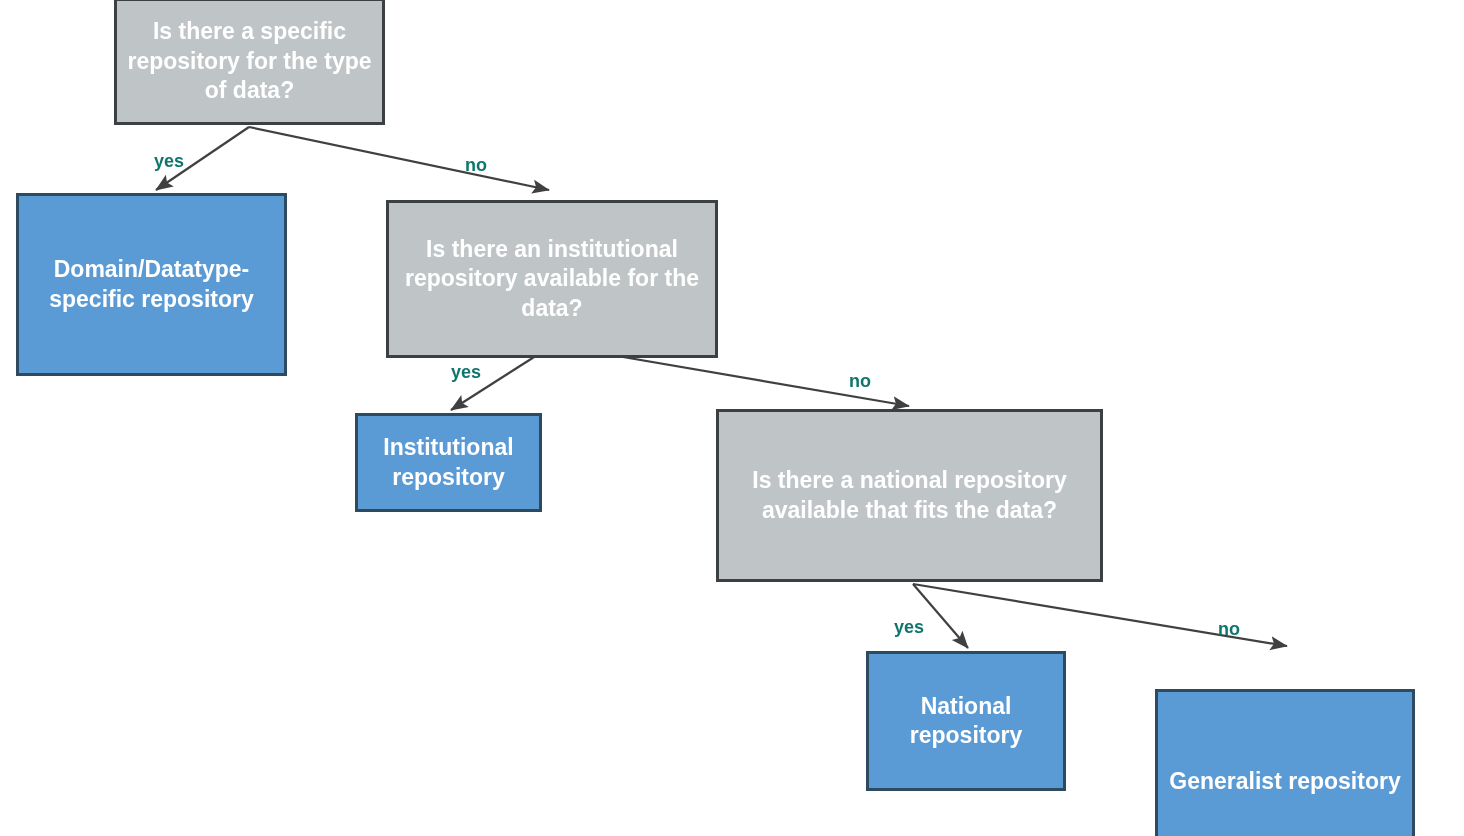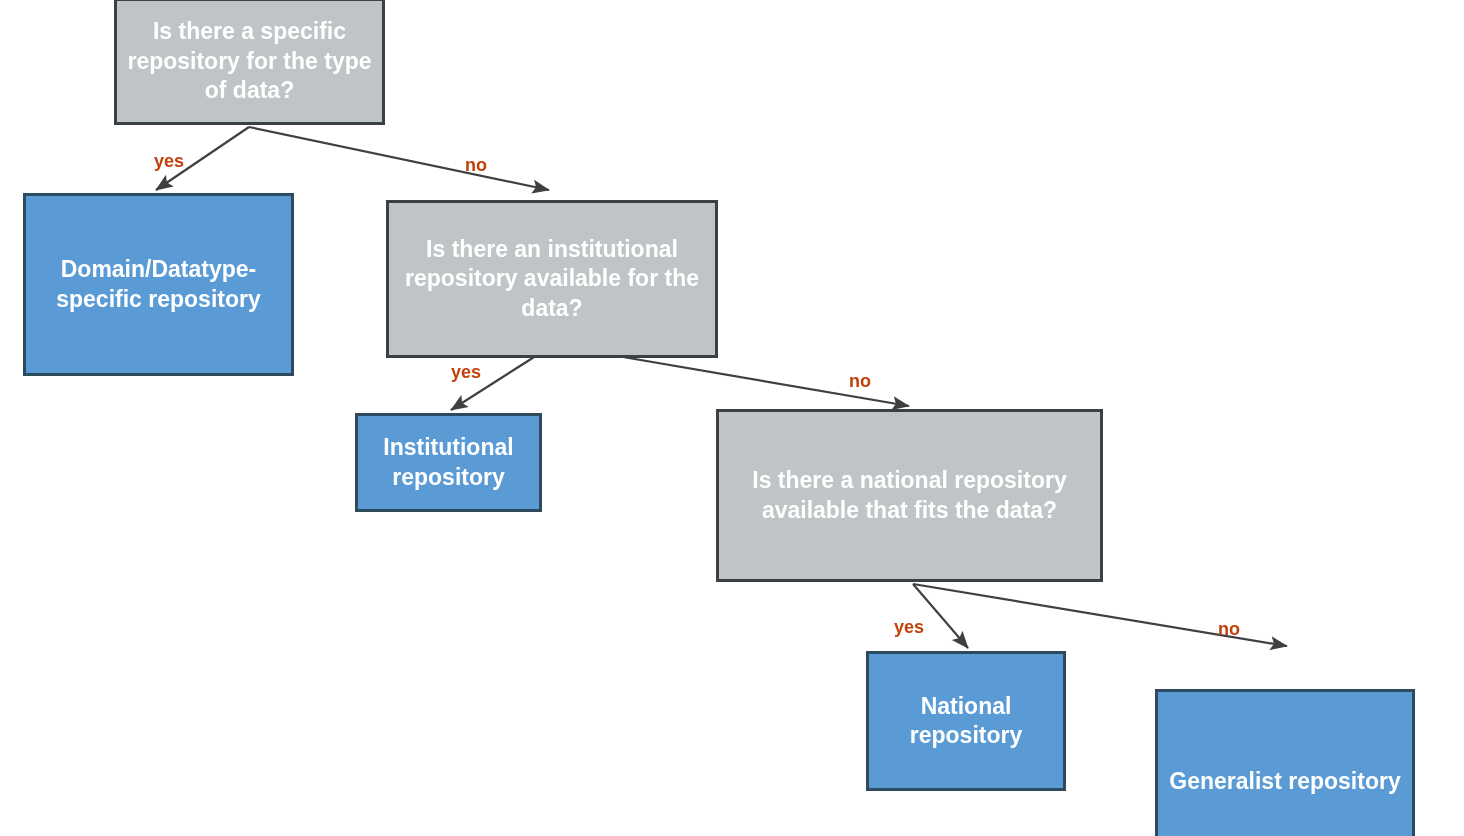--- a/index.html
+++ b/index.html
@@ -40,37 +40,37 @@
     background: #bfc5c6;
     border: 3px solid #3b4043;
   }
   .node.outcome {
     background: #5b9bd5;
     border: 3px solid #2e4a5e;
   }
 
   
   #node-specific-repo-question { left: 114px; top: -2px;  width: 271px; height: 127px; font-size: 23px; }
-  #node-domain-repo            { left: 23px;  top: 193px; width: 271px; height: 183px; font-size: 23px; }
+  #node-domain-repo            { left: 16px;  top: 193px; width: 271px; height: 183px; font-size: 23px; }
   #node-institutional-question { left: 386px; top: 200px; width: 332px; height: 158px; font-size: 23px; }
   #node-institutional-repo     { left: 355px; top: 413px; width: 187px; height: 99px;  font-size: 23px; }
   #node-national-question      { left: 716px; top: 409px; width: 387px; height: 173px; font-size: 23px; }
   #node-national-repo          { left: 866px; top: 651px; width: 200px; height: 140px; font-size: 23px; }
   #node-generalist-repo        { left: 1155px;top: 649px; width: 260px; height: 186px; font-size: 23px; margin-top: 40px; }
 
   #edges {
     position: absolute;
     left: 0; top: 0;
     width: 1464px;
     height: 836px;
     z-index: 1;
   }
   .edge-label {
     position: absolute;
-    color: #c2410c;
+    color: #0f766e;
     font-size: 18px;
     z-index: 3;
     white-space: nowrap;
   }
   #edge-label-yes-1 { left: 154px; top: 151px; }
   #edge-label-no-1  { left: 465px; top: 155px; }
   #edge-label-yes-2 { left: 451px; top: 362px; }
   #edge-label-no-2  { left: 849px; top: 371px; }
   #edge-label-yes-3 { left: 894px; top: 617px; }
   #edge-label-no-3  { left: 1218px; top: 619px; }

